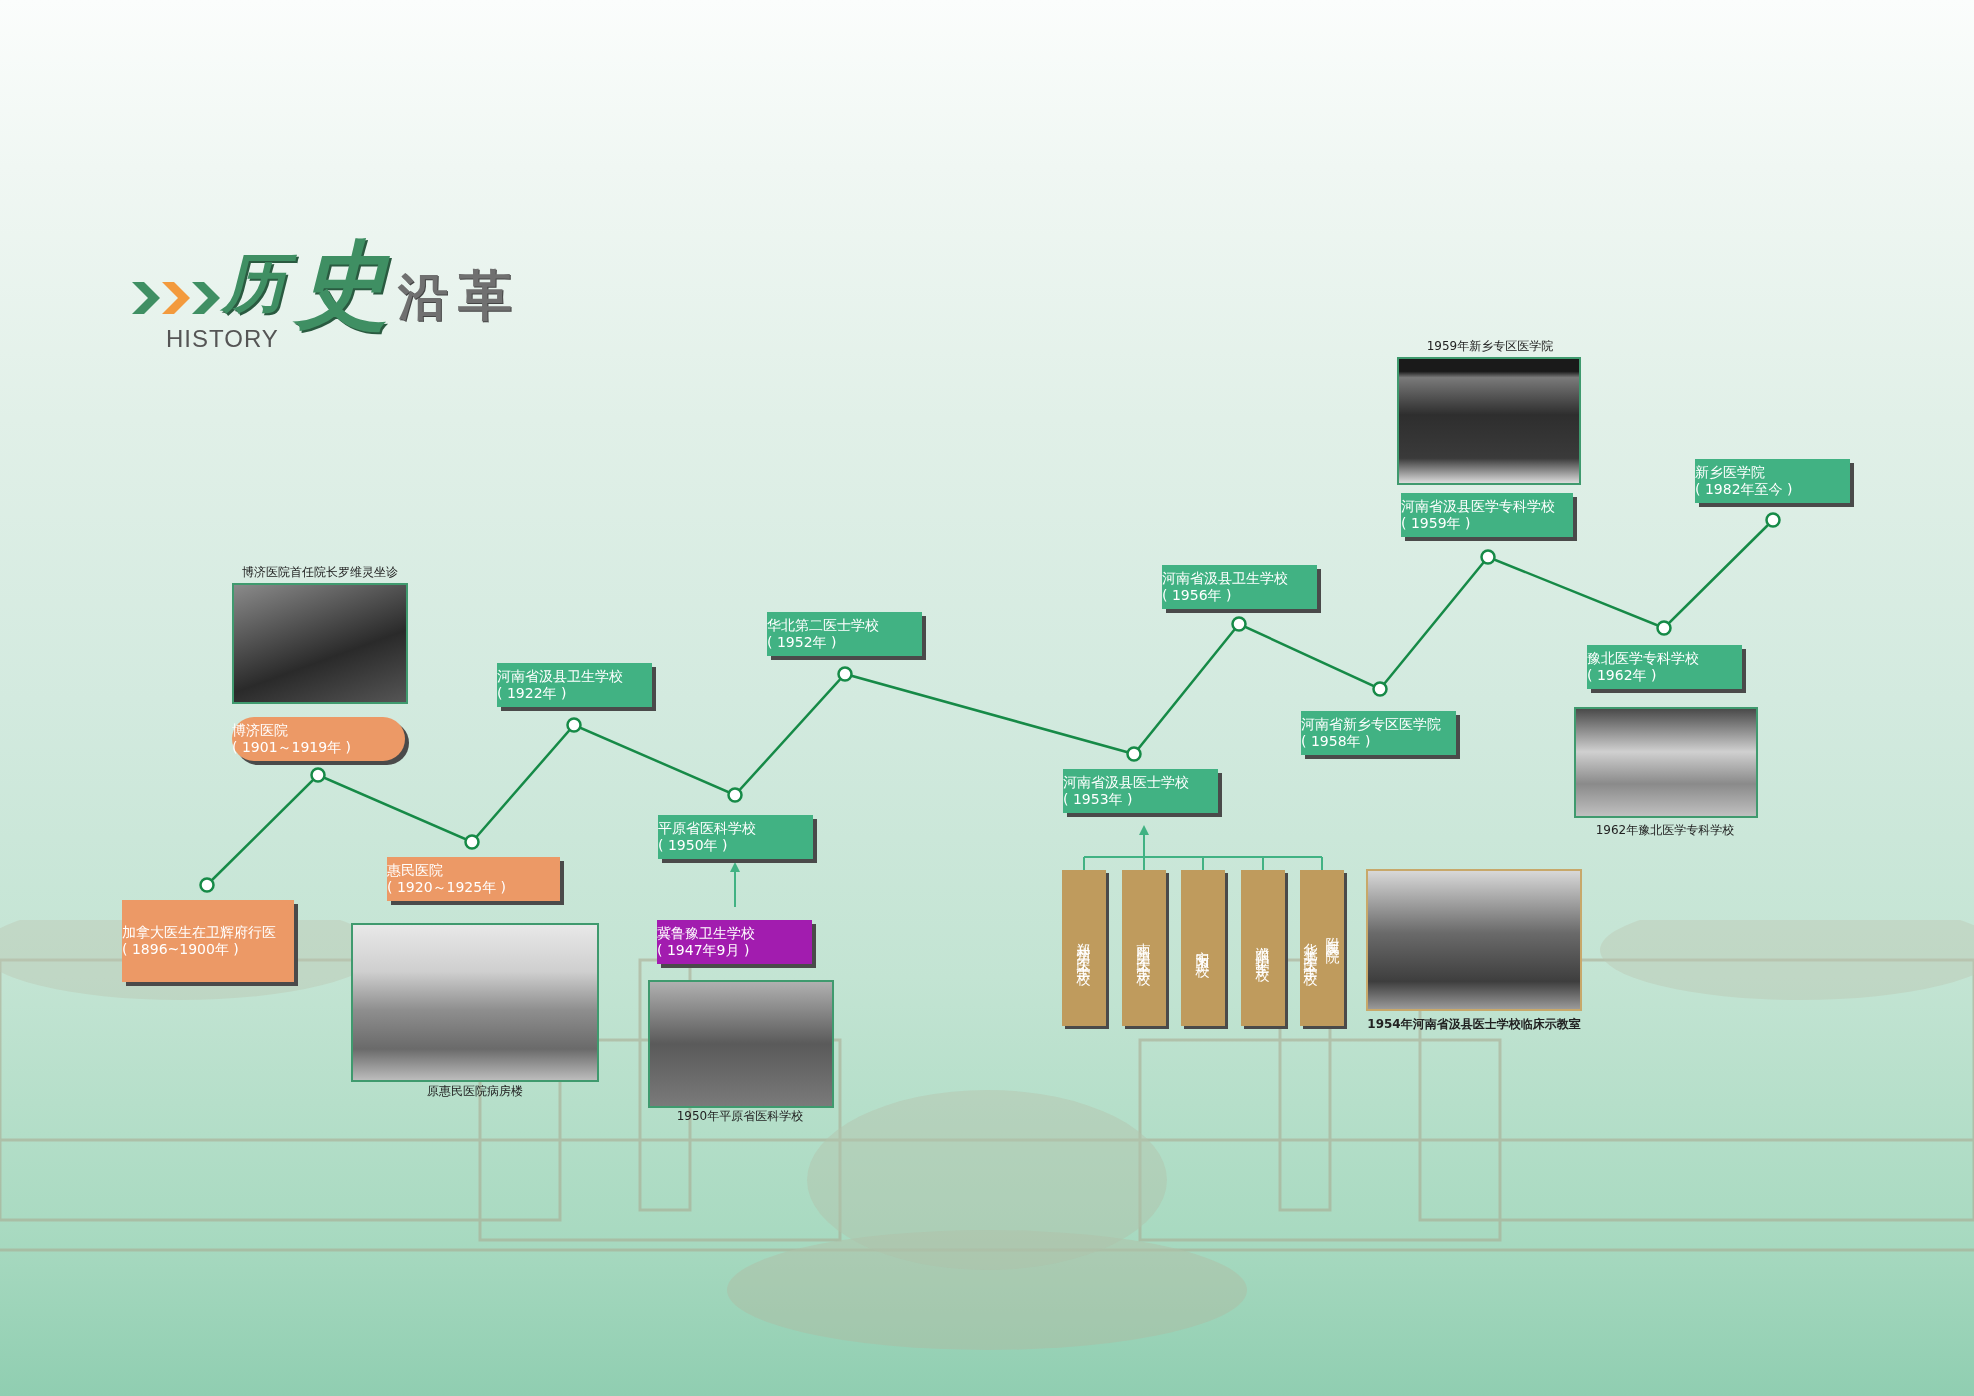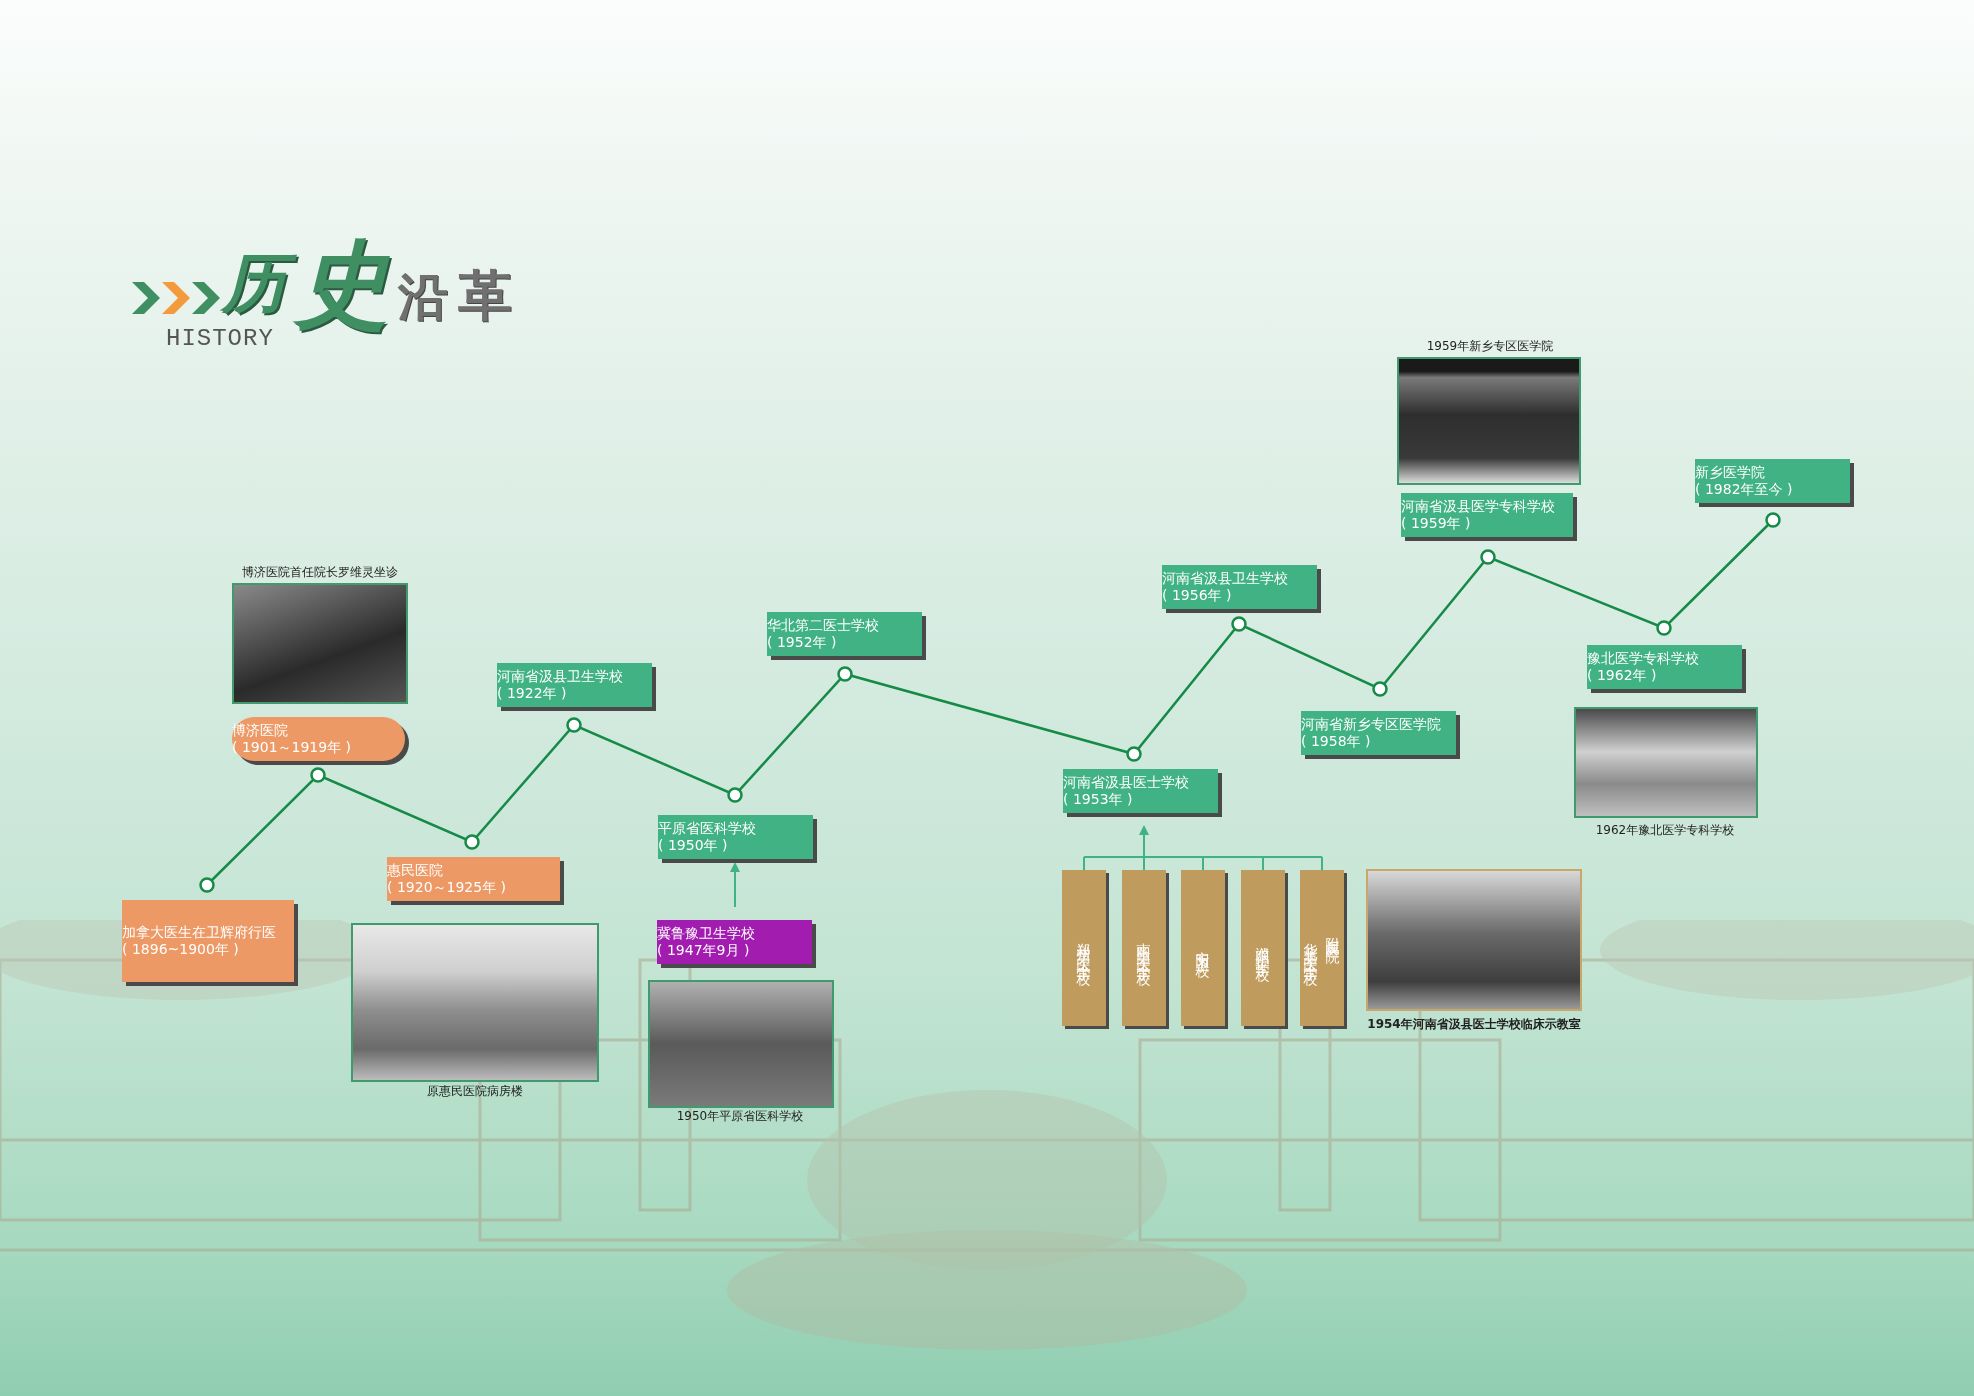--- a/index.html
+++ b/index.html
@@ -3,21 +3,21 @@
 <meta charset="utf-8">
 <style>
   html,body{margin:0;padding:0;}
   body{width:1974px;height:1396px;position:relative;overflow:hidden;
     font-family:"DejaVu Sans","Liberation Sans",sans-serif;
     background:linear-gradient(180deg,#fbfdfc 0%,#f0f7f3 12%,#e1f0e8 30%,#d3eadf 50%,#c3e4d3 70%,#a9dac1 88%,#90ceb1 100%);}
   .bg-sketch{position:absolute;left:0;top:920px;width:1974px;height:476px;opacity:.55;}
   .title-wrap{position:absolute;left:130px;top:230px;width:420px;height:130px;}
   .title-big{position:absolute;font-family:"DejaVu Serif",serif;font-weight:bold;font-style:italic;color:#3f8f63;text-shadow:2px 2px 0 #2a5a40;}
   .title-gray{position:absolute;font-family:"DejaVu Serif",serif;font-weight:bold;color:#707070;text-shadow:1px 1px 0 #444;}
-  .history{position:absolute;left:36px;top:95px;font-family:Liberation Mono, monospace;font-size:24px;color:#555;letter-spacing:1px;}
+  .history{position:absolute;left:36px;top:95px;font-family:Liberation Sans, sans-serif;font-size:24px;color:#555;letter-spacing:1px;}
   .box{position:absolute;color:#fff;text-align:left;font-size:14px;line-height:17px;box-shadow:4px 4px 0 #4a4a4a;display:flex;flex-direction:column;justify-content:center;}
   .box.green{background:#41b283;}
   .box.orange{background:#ec9966;}
   .box.tan{background:#a21caf;margin-top:13px;}
   .vbox{position:absolute;top:870px;width:44px;height:156px;background:#bf9b5d;box-shadow:3px 3px 0 #4a4a4a;color:#fff;font-size:14px;display:flex;justify-content:center;align-items:center;gap:4px;}
   .vcol{writing-mode:vertical-rl;text-orientation:upright;letter-spacing:4px;}
   .photo{position:absolute;border:2px solid #3f9a6e;overflow:hidden;}
   .photo.tan-border{border-color:#c8a86a;}
   .caption{position:absolute;font-size:12px;color:#222;text-align:center;white-space:nowrap;}
   svg.lines{position:absolute;left:0;top:0;}

